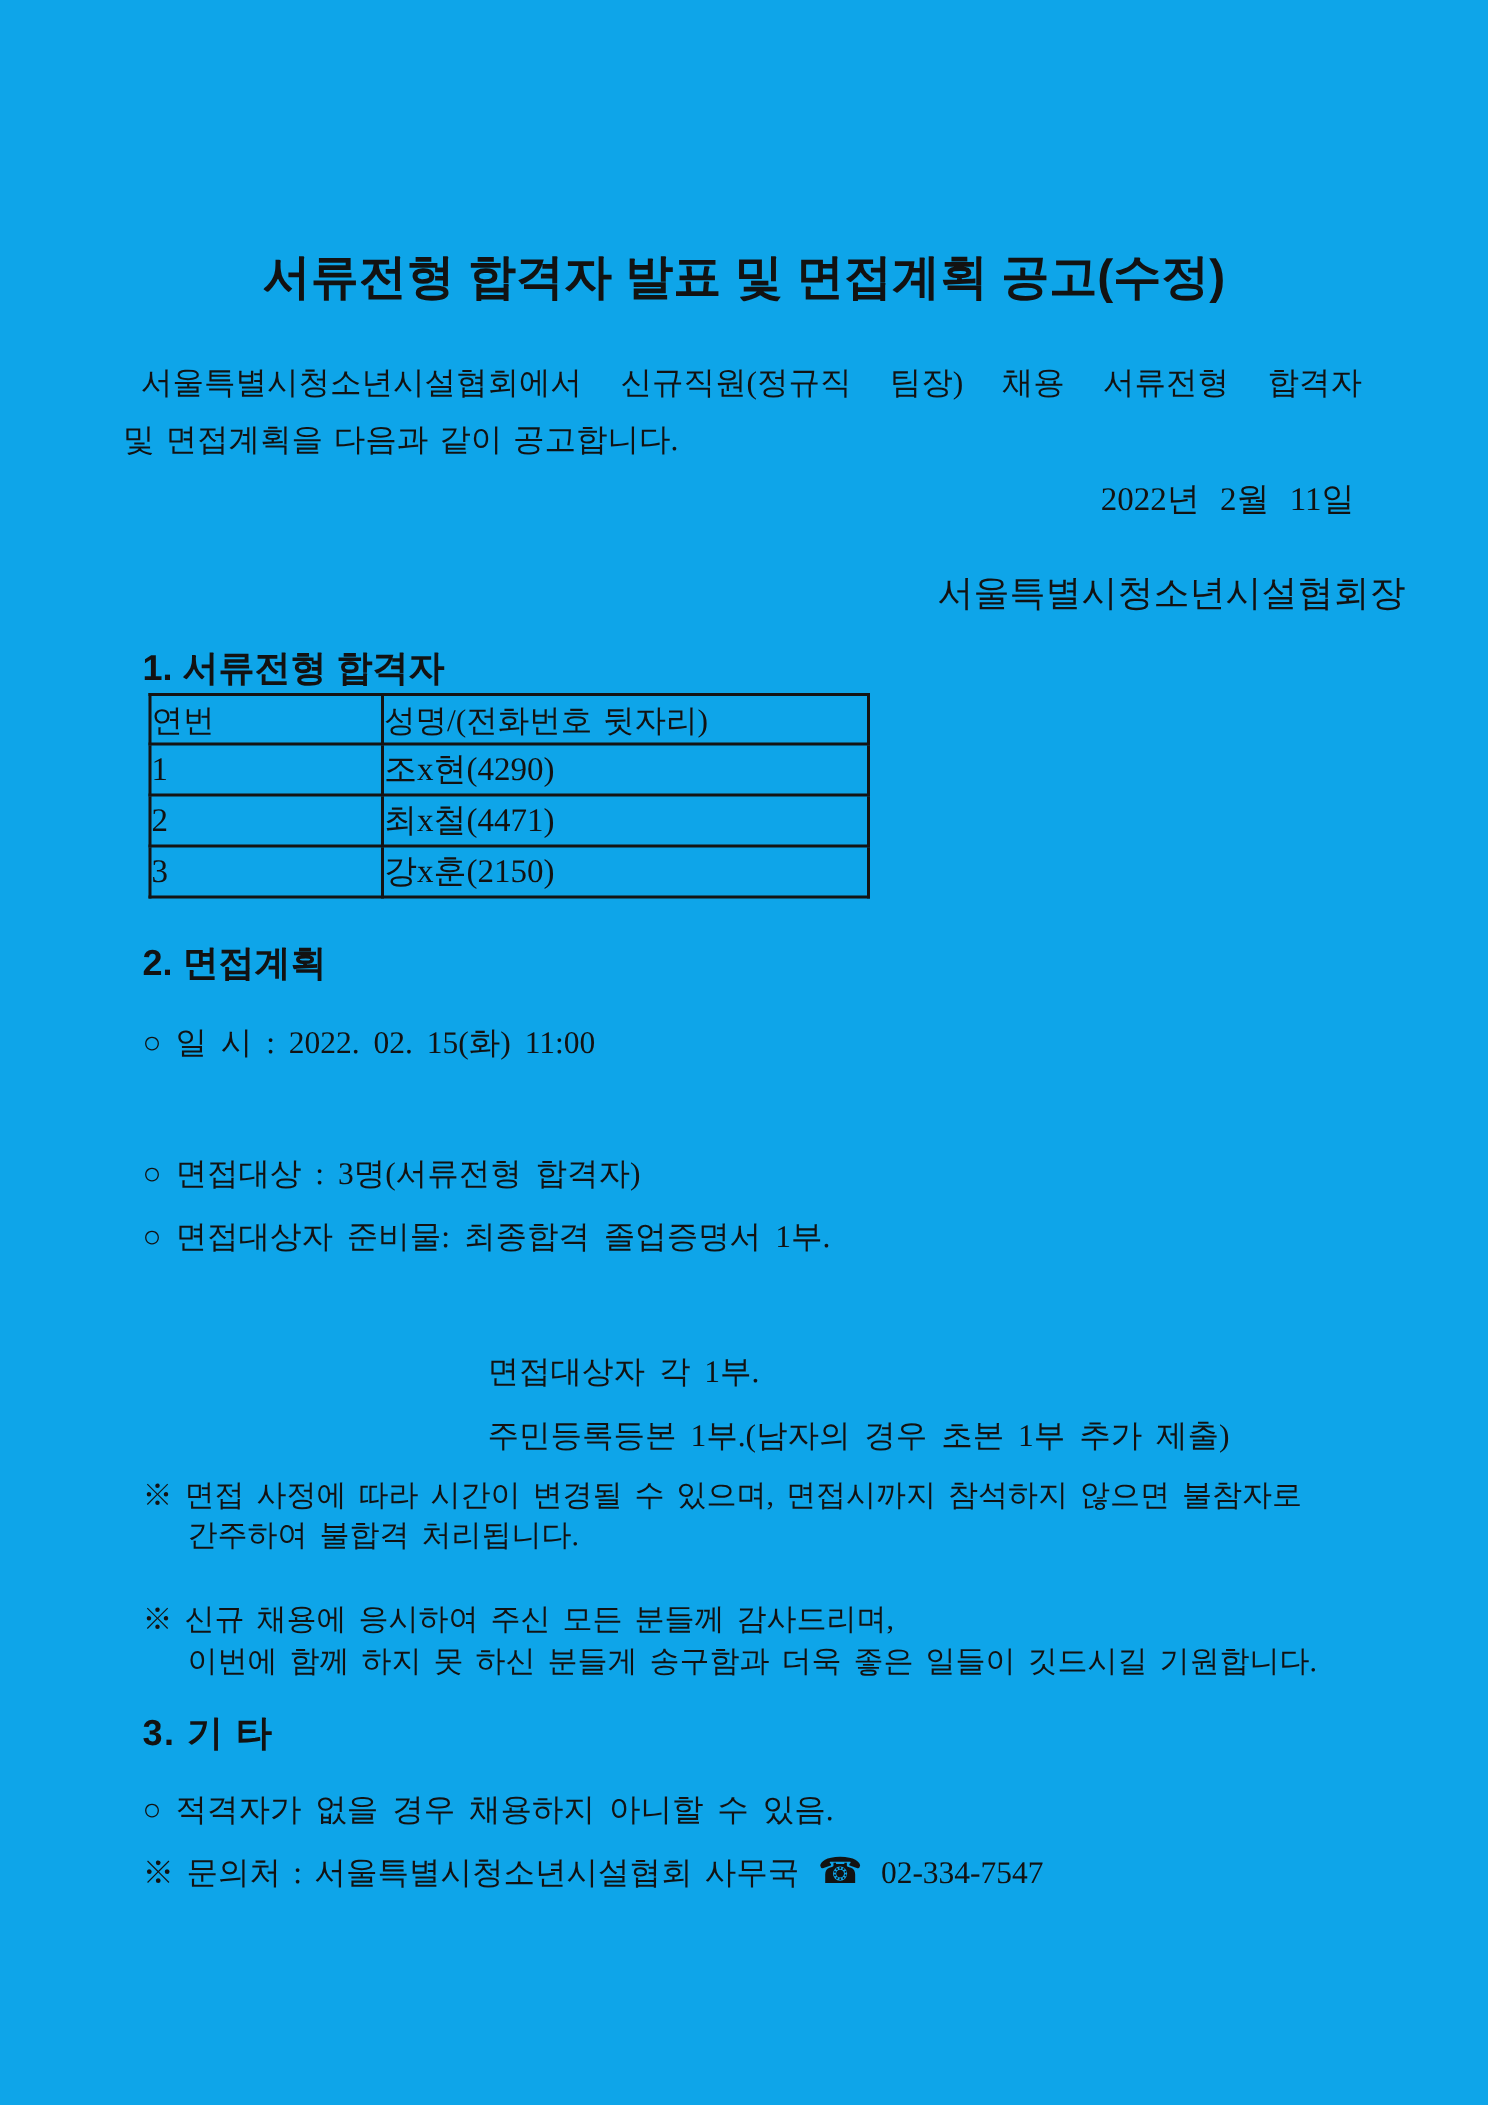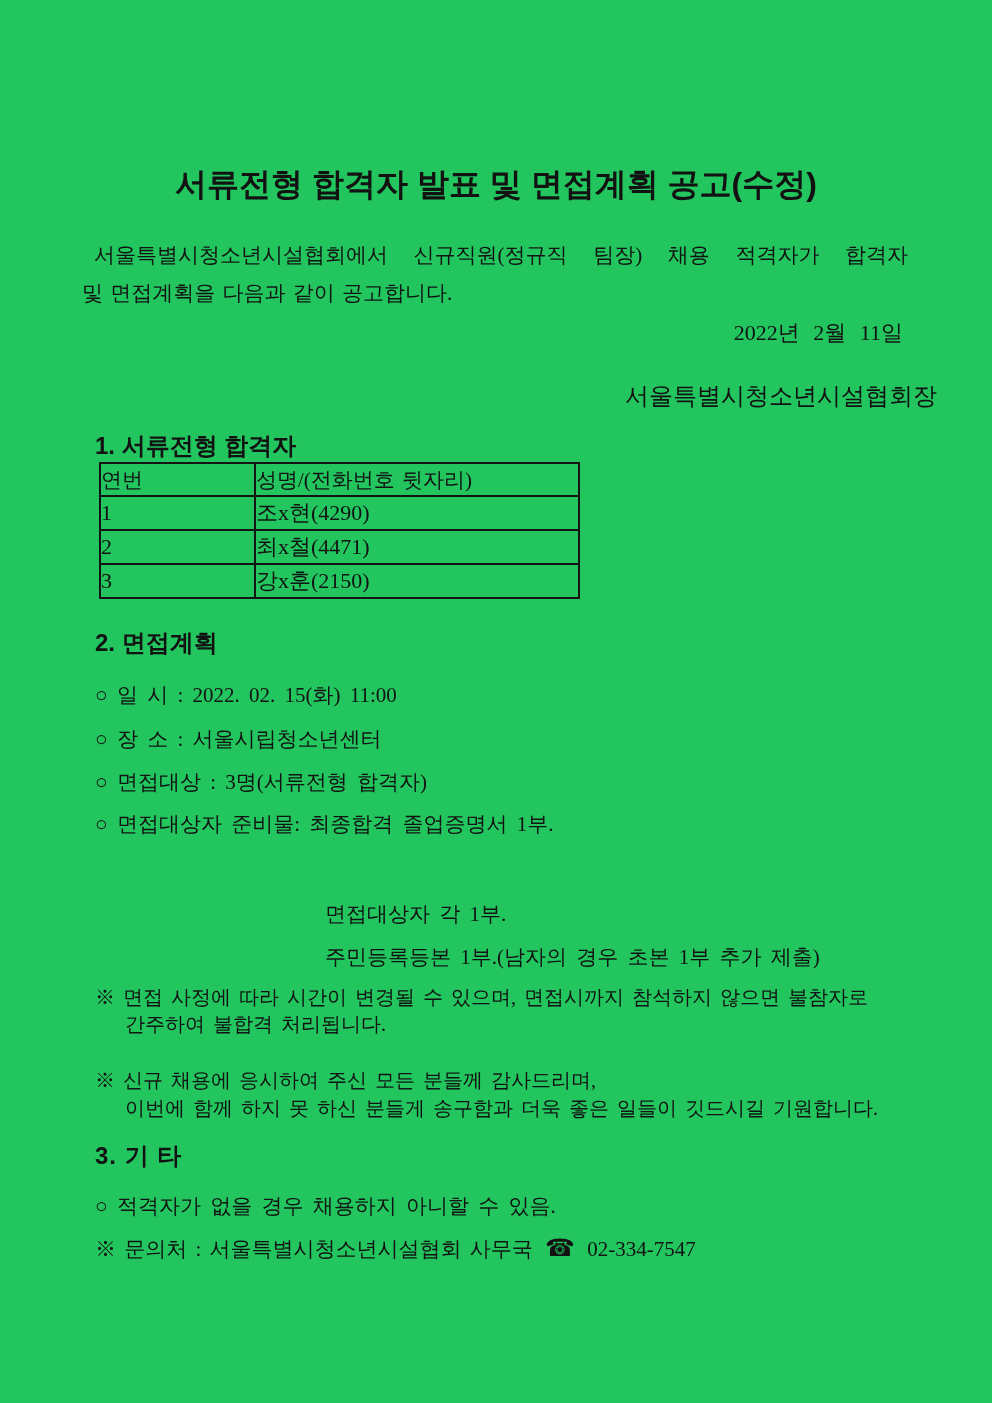--- a/index.html
+++ b/index.html
@@ -1,17 +1,17 @@
 <!DOCTYPE html>
 <html><head>
 <meta charset="utf-8">
 <style>
   html,body { margin:0; padding:0; background:#ffffff; }
   .page {
-    position:relative; width:992px; height:1403px; background:#22c55e;
+    position:relative; width:992px; height:1403px; background:#0ea5e9;
     color:#121212; font-family:"Liberation Serif","DejaVu Serif",serif;
     overflow:hidden;
   }
   .abs { position:absolute; }
   .nowrap { white-space:nowrap; }
 
   .title {
     top:163px; left:0; width:992px; text-align:center;
     font-family:"Liberation Sans","DejaVu Sans",sans-serif;
     font-weight:bold; font-size:32px; line-height:42px; white-space:nowrap;
@@ -64,21 +64,21 @@
   .phone-icon { font-size:24px; margin:0 4px; }
 </style>
 </head>
 <body>
 
 <div class="page">
 
   <div class="abs title">서류전형 합격자 발표 및 면접계획 공고(수정)</div>
 
   <div class="abs intro">
-    <div class="intro-l1">서울특별시청소년시설협회에서 신규직원(정규직 팀장) 채용 적격자가 합격자</div>
+    <div class="intro-l1">서울특별시청소년시설협회에서 신규직원(정규직 팀장) 채용 서류전형 합격자</div>
     <div class="intro-l2">및 면접계획을 다음과 같이 공고합니다.</div>
   </div>
 
   <div class="abs nowrap date-line">2022년 2월 11일</div>
 
   <div class="abs nowrap sign-line">서울특별시청소년시설협회장</div>
 
   <div class="abs sec-heading h1">1. 서류전형 합격자</div>
 
   <table class="applicants">
@@ -104,21 +104,20 @@
       <tr>
         <td>3</td>
         <td>강x훈(2150)</td>
       </tr>
     </tbody>
   </table>
 
   <div class="abs sec-heading h2">2. 면접계획</div>
 
   <div class="abs item it0">○ 일 시 : 2022. 02. 15(화) 11:00</div>
-  <div class="abs item it1">○ 장 소 : 서울시립청소년센터</div>
   <div class="abs item it2">○ 면접대상 : 3명(서류전형 합격자)</div>
   <div class="abs item it3">○ 면접대상자 준비물: 최종합격 졸업증명서 1부.</div>
 
   <div class="abs item sub1">면접대상자 각 1부.</div>
   <div class="abs item sub2">주민등록등본 1부.(남자의 경우 초본 1부 추가 제출)</div>
 
   <div class="abs note n1a">※ 면접 사정에 따라 시간이 변경될 수 있으며, 면접시까지 참석하지 않으면 불참자로</div>
   <div class="abs note n2a">※ 신규 채용에 응시하여 주신 모든 분들께 감사드리며,</div>
   <div class="abs note n1b">간주하여 불합격 처리됩니다.</div>
   <div class="abs note n2b">이번에 함께 하지 못 하신 분들게 송구함과 더욱 좋은 일들이 깃드시길 기원합니다.</div>

